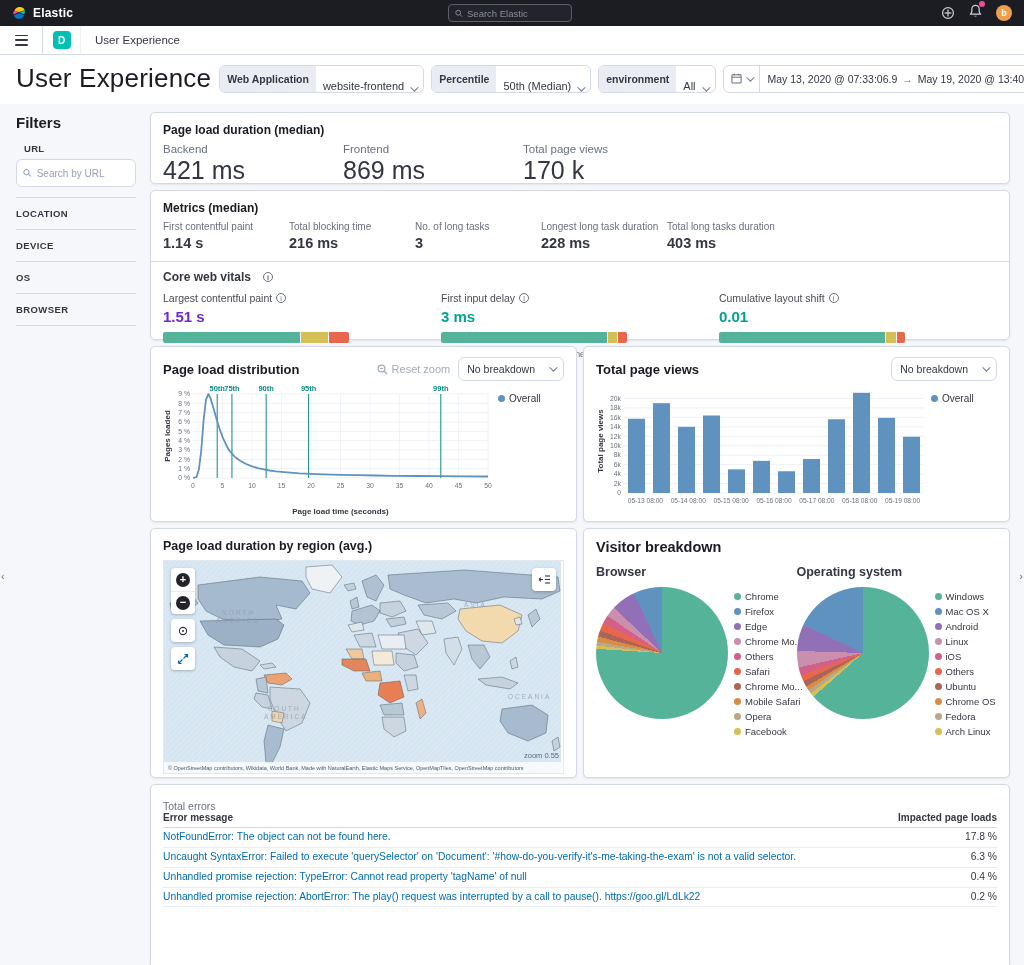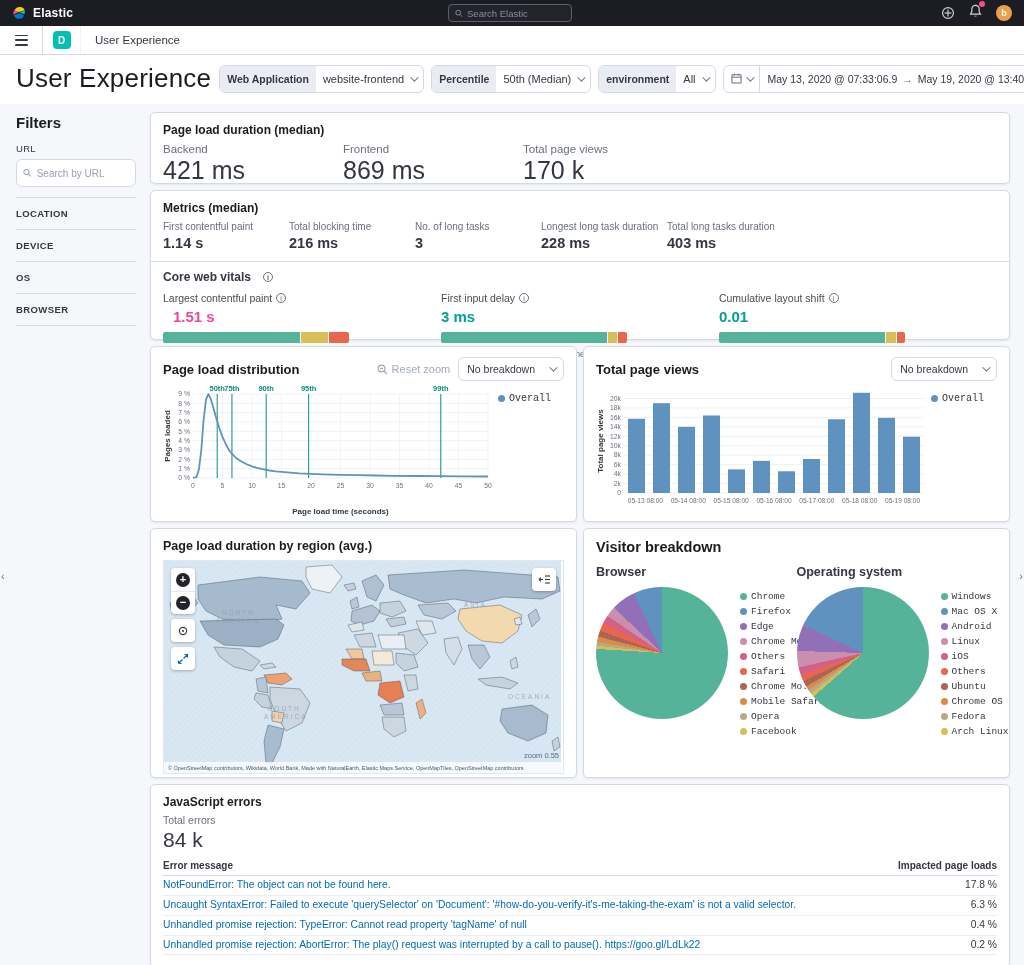--- a/index.html
+++ b/index.html
@@ -29,31 +29,31 @@
   .burger-icon i { display: block; height: 1.6px; background: #343741; border-radius: 1px; }
   .appcell { width: 38px; border-right: 1px solid #f0f2f6; }
   .app-badge { width: 18px; height: 18px; border-radius: 4px; background: #00bfb3; color: #fff; font-size: 10px; font-weight: 700; display: flex; align-items: center; justify-content: center; }
   .crumb { padding: 0 14px; font-size: 11.5px; color: #343741; }
   
   .pagehead { display: flex; align-items: center; padding: 8px 14px 10px 16px; gap: 8px; background: #fff; }
   .pagehead h1 { font-size: 26px; font-weight: 400; color: #1a1c21; letter-spacing: .2px; white-space: nowrap; }
   .controls { margin-left: auto; display: flex; align-items: center; gap: 7px; }
   .ctl { display: flex; height: 28px; border: 1px solid #d3dae6; border-radius: 6px; overflow: hidden; background: #fff; flex: none; }
   .ctl .lbl { background: #e9edf3; padding: 0 7px; display: flex; align-items: center; font-size: 10.5px; font-weight: 600; color: #343741; white-space: nowrap; }
-  .ctl .val { padding: 0 7px; display: flex; align-items: center; gap: 6px; font-size: 11px; white-space: nowrap; cursor: pointer; }
+  .ctl .val { padding: 0 7px; display: flex; align-items: flex-end; gap: 6px; font-size: 11px; white-space: nowrap; cursor: pointer; }
   .chev { width: 6px; height: 6px; border-right: 1.4px solid #69707d; border-bottom: 1.4px solid #69707d; transform: rotate(45deg) translateY(-2px); flex: none; }
   .datebox { display: flex; height: 28px; border: 1px solid #d3dae6; border-radius: 6px; background: #fff; align-items: stretch; }
   .datebox .cal { display: flex; align-items: center; gap: 4px; padding: 0 7px; border-right: 1px solid #d3dae6; cursor: pointer; }
   .datebox .range { display: flex; align-items: center; gap: 5px; padding: 0 8px; font-size: 10.5px; white-space: nowrap; cursor: pointer; }
   .date-arrow { color: #69707d; }
   
   .layout { display: flex; background: #f5f7fa; padding: 8px 14px 10px 16px; gap: 14px; height: 866px; align-items: flex-start; }
   .sidebar { width: 120px; flex: none; padding-top: 2px; }
   .sidebar h2 { font-size: 15px; font-weight: 700; color: #1a1c21; margin-bottom: 12px; }
-  .flabel { font-size: 9.5px; font-weight: 400; letter-spacing: .3px; margin-bottom: 5px; }
+  .flabel { font-size: 9.5px; font-weight: 700; letter-spacing: .3px; margin-bottom: 5px; margin-left: 8px; }
   .fsearch { display: flex; align-items: center; gap: 5px; height: 28px; border: 1px solid #d3dae6; border-radius: 6px; background: #fff; padding: 0 6px; margin-bottom: 10px; }
   .fsearch input { border: 0; outline: none; width: 100%; font-size: 10px; color: #343741; font-family: "Liberation Sans", sans-serif; }
   .fsearch input::placeholder { color: #98a2b3; }
   .fsection { border-top: 1px solid #d3dae6; padding: 10px 0; font-size: 9.5px; font-weight: 700; letter-spacing: .4px; color: #343741; cursor: pointer; }
   .fsection:last-child { border-bottom: 1px solid #d3dae6; }
   .main { flex: 1; display: flex; flex-direction: column; gap: 6px; min-width: 0; }
   .panel { background: #fff; border: 1px solid #d3dae6; border-radius: 5px; box-shadow: 0 1px 2px rgba(152,162,179,.2); padding: 10px 12px; }
   .ptitle { font-size: 12px; font-weight: 700; color: #1a1c21; }
   
   .stats-row { display: flex; margin-top: 6px; }
@@ -80,38 +80,38 @@
   
   .chartsrow { display: flex; gap: 6px; }
   .chartsrow .panel { flex: 1; min-width: 0; height: 176px; }
   .chart-head { display: flex; align-items: center; gap: 8px; }
   .chart-head .ptitle { font-size: 13px; }
   .spacer { flex: 1; }
   .resetzoom { display: flex; align-items: center; gap: 4px; font-size: 11px; color: #a2abba; cursor: default; }
   .select-sm { border: 1px solid #d3dae6; border-radius: 6px; height: 24px; padding: 0 8px; font-size: 10.5px; display: flex; align-items: center; gap: 14px; background: #fff; cursor: pointer; white-space: nowrap; }
   .chart-area { display: flex; margin-top: 2px; }
   .leg { width: 58px; padding-top: 10px; }
-  .leg-item { display: flex; align-items: center; gap: 4px; font-size: 10px; color: #343741; cursor: pointer; font-family: Liberation Mono, monospace; }
+  .leg-item { display: flex; align-items: center; gap: 4px; font-size: 10px; color: #343741; cursor: pointer; }
   
   .maprow { display: flex; gap: 6px; }
   .maprow .panel { flex: 1; min-width: 0; height: 250px; }
   .map-wrap { position: relative; margin-top: 7px; border: 1px solid #e2e8f0; }
   .map-btn-col { position: absolute; left: 7px; top: 7px; display: flex; flex-direction: column; gap: 5px; }
   .map-btn { width: 24px; background: #fff; border-radius: 4px; box-shadow: 0 1px 3px rgba(0,0,0,.25); display: flex; flex-direction: column; align-items: center; cursor: pointer; }
   .map-btn .cell { height: 23px; display: flex; align-items: center; justify-content: center; width: 100%; }
   .map-btn .cell + .cell { border-top: 1px solid #e6e9ef; }
   .zoom-circle { width: 14px; height: 14px; border-radius: 50%; background: #23242b; color: #fff; font-size: 11px; line-height: 13px; text-align: center; font-weight: 700; }
   .map-legend-btn { position: absolute; right: 7px; top: 7px; width: 24px; height: 23px; background: #fff; border-radius: 4px; box-shadow: 0 1px 3px rgba(0,0,0,.25); display: flex; align-items: center; justify-content: center; cursor: pointer; }
   .map-attr { position: absolute; left: 0; right: 0; bottom: 0; background: rgba(255,255,255,.78); font-size: 5.5px; color: #44596c; padding: 2.5px 4px; white-space: nowrap; overflow: hidden; }
   .map-zoom-label { position: absolute; right: 4px; bottom: 13px; font-size: 7.5px; color: #5c6b7a; }
   
   .pies { display: flex; margin-top: 4px; }
   .pie-half { flex: 1; min-width: 0; }
   .pie-half h3 { font-size: 12.5px; font-weight: 700; margin: 6px 0 8px; }
-  .pie-row { display: flex; gap: 12px; }
+  .pie-row { display: flex; gap: 6px; }
   .pie { width: 132px; height: 132px; border-radius: 50%; flex: none; }
   .pleg { display: flex; flex-direction: column; gap: 4px; padding-top: 4px; min-width: 0; }
   .pleg .leg-item { font-size: 9.5px; white-space: nowrap; }
   .pleg .dot { width: 7px; height: 7px; }
   
   .errors-panel { height: 184px; }
   .etotal-lab { font-size: 10.5px; color: #69707d; margin-top: 5px; }
   .etotal-val { font-size: 21px; font-weight: 400; margin: 2px 0 8px; }
   .etable-head { display: flex; font-size: 10px; font-weight: 700; padding-bottom: 4px; border-bottom: 1px solid #d3dae6; }
   .ehead-impact { width: 110px; text-align: right; }
@@ -286,21 +286,21 @@
       <div class="cwv-title">
         <span>Core web vitals</span>
           <i class="info"></i>
       </div>
       <div class="vitals-row" id="vitals-row">
           <div class="vital">
             <div class="vlab">
               <span>Largest contentful paint</span>
               <i class="info"></i>
             </div>
-            <div class="vval" style="color: #ec4899; margin-left: 10px;">1.51 s</div>
+            <div class="vval" style="color: #6d28d9;">1.51 s</div>
             <div class="vbar">
               <i style="width: 74%; background: rgb(84, 179, 153);"></i>
               <i style="width: 15%; background: rgb(214, 191, 87);"></i>
               <i style="width: 11%; background: rgb(231, 102, 76);"></i>
             </div>
             <div class="vleg">
               <span class="vli">
                 <span class="dot" style="background: rgb(84, 179, 153);"></span>
                 <span>Good (74%)</span>
               </span>
@@ -718,23 +718,21 @@
                     <span>Arch Linux</span>
                   </span>
                 </div>
             </div>
           </div>
         </div>
       </section>
     </div>
 
     <section class="panel errors-panel">
-      <div class="ptitle">JavaScript errors</div>
       <div class="etotal-lab">Total errors</div>
-      <div class="etotal-val">84 k</div>
       <div class="etable-head">
         <span class="ehead-msg">Error message</span>
         <span class="ehead-impact">Impacted page loads</span>
       </div>
       <div id="errors-rows">
           <div class="erow">
             <span class="emsg">NotFoundError: The object can not be found here.</span>
             <span class="epct">17.8 %</span>
           </div>
           <div class="erow">

